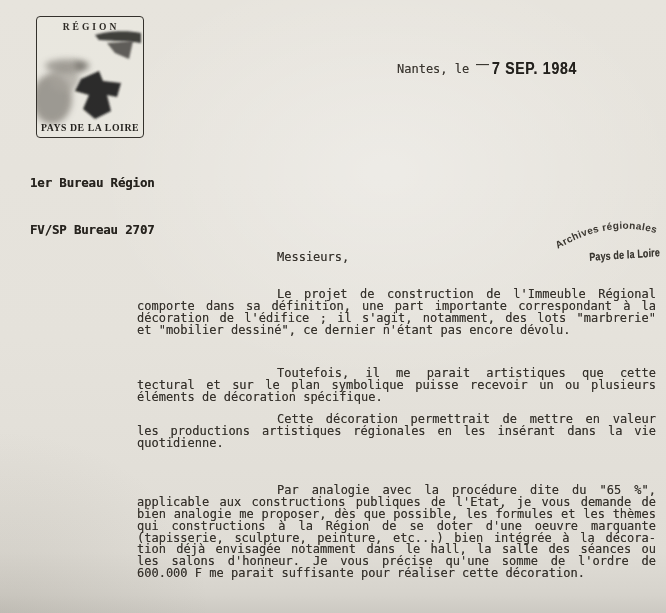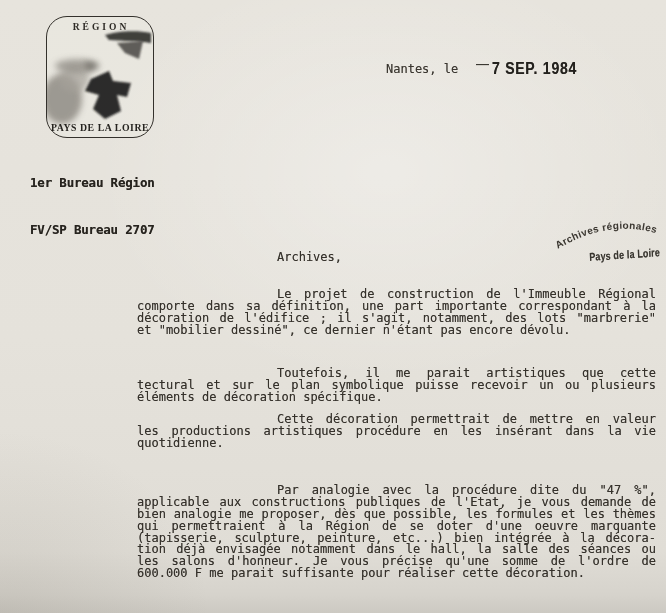--- a/index.html
+++ b/index.html
@@ -6,22 +6,22 @@
   .paper{
     position:relative;width:666px;height:613px;overflow:hidden;
     background:
       radial-gradient(ellipse 420px 300px at 58% 28%, rgba(255,255,255,0.30), rgba(255,255,255,0) 70%),
       radial-gradient(ellipse 300px 260px at 0% 100%, rgba(110,104,92,0.14), rgba(110,104,92,0) 70%),
       linear-gradient(180deg,#e7e4dd 0%,#e5e2db 55%,#e0ddd6 90%,#d6d3cc 97%,#ccc9c2 100%);
     font-family:"DejaVu Sans Mono","Liberation Mono",monospace;
   }
   
   .logo-box{
-    position:absolute;left:46px;top:16px;width:106px;height:120px;
-    border:1.6px solid #34312c;border-radius:21px;
+    position:absolute;left:36px;top:16px;width:106px;height:120px;
+    border:1.6px solid #34312c;border-radius:4px;
     background:rgba(240,238,232,0.25);
   }
   .logo-top{
     position:absolute;top:5px;left:0;width:100%;text-align:center;
     font-family:"Liberation Serif","DejaVu Serif",serif;font-weight:700;
     font-size:9.5px;letter-spacing:3px;padding-left:2px;box-sizing:border-box;
     color:#2e2b26;
   }
   .logo-bottom{
     position:absolute;bottom:4px;left:0;width:100%;text-align:center;
@@ -32,21 +32,21 @@
   .logo-art{position:absolute;left:0;top:0;width:106px;height:120px;}
   
   .sender{
     position:absolute;left:30px;top:144px;
     font-size:12.5px;font-weight:700;line-height:15.5px;
     color:#26231e;letter-spacing:-0.2px;white-space:pre;
     text-shadow:0 0 0.6px rgba(38,35,30,0.55);
   }
   
   .date-place{
-    position:absolute;left:386px;top:62px;font-size:12px;color:#3a3630;
+    position:absolute;left:397px;top:62px;font-size:12px;color:#3a3630;
     text-shadow:0 0 0.5px rgba(58,54,48,0.5);white-space:pre;text-align:right;
   }
   .date-stamp{
     position:absolute;left:492px;top:60px;
     font-family:"Liberation Sans","DejaVu Sans",sans-serif;font-weight:700;
     font-size:16px;letter-spacing:0.8px;color:#23211d;white-space:nowrap;
     transform:scaleX(0.88);transform-origin:left top;
     text-shadow:0 0 0.7px rgba(35,33,29,0.6);
   }
   .date-mark{
@@ -119,45 +119,45 @@
   <div class="date-stamp">7 SEP. 1984</div>
 
   <svg class="arc-svg">
     <path id="arcPath" d="M 18 54 Q 80 16 140 46" fill="none" stroke="none"></path>
     <text>
       <textPath href="#arcPath" startOffset="2">Archives régionales</textPath>
     </text>
   </svg>
   <div class="stamp-sub">Pays de la Loire</div>
 
-  <div class="salutation">Archives,</div>
+  <div class="salutation">Messieurs,</div>
 
   <div class="para p1">
     <div class="ln ind">Le projet de construction de l'Immeuble Régional</div>
     <div class="ln">comporte dans sa définition, une part importante correspondant à la</div>
     <div class="ln">décoration de l'édifice ; il s'agit, notamment, des lots "marbrerie"</div>
     <div class="ln last">et "mobilier dessiné", ce dernier n'étant pas encore dévolu.</div>
   </div>
 
   <div class="para p2">
     <div class="ln ind">Toutefois, il me parait artistiques que cette</div>
     <div class="ln">tectural et sur le plan symbolique puisse recevoir un ou plusieurs</div>
     <div class="ln last">éléments de décoration spécifique.</div>
   </div>
 
   <div class="para p3">
     <div class="ln ind">Cette décoration permettrait de mettre en valeur</div>
-    <div class="ln">les productions artistiques procédure en les insérant dans la vie</div>
+    <div class="ln">les productions artistiques régionales en les insérant dans la vie</div>
     <div class="ln last">quotidienne.</div>
   </div>
 
   <div class="para p4">
-    <div class="ln ind">Par analogie avec la procédure dite du "47 %",</div>
+    <div class="ln ind">Par analogie avec la procédure dite du "65 %",</div>
     <div class="ln">applicable aux constructions publiques de l'Etat, je vous demande de</div>
     <div class="ln">bien analogie me proposer, dès que possible, les formules et les thèmes</div>
-    <div class="ln">qui permettraient à la Région de se doter d'une oeuvre marquante</div>
+    <div class="ln">qui constructions à la Région de se doter d'une oeuvre marquante</div>
     <div class="ln">(tapisserie, sculpture, peinture, etc...) bien intégrée à la décora-</div>
     <div class="ln">tion déjà envisagée notamment dans le hall, la salle des séances ou</div>
     <div class="ln">les salons d'honneur. Je vous précise qu'une somme de l'ordre de</div>
     <div class="ln last">600.000 F me parait suffisante pour réaliser cette décoration.</div>
   </div>
 
 </div>
 
 </body></html>

